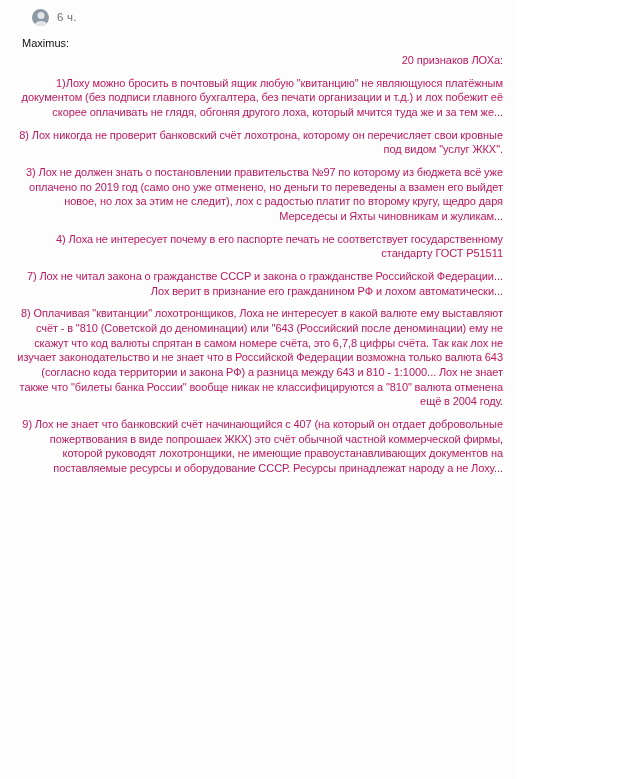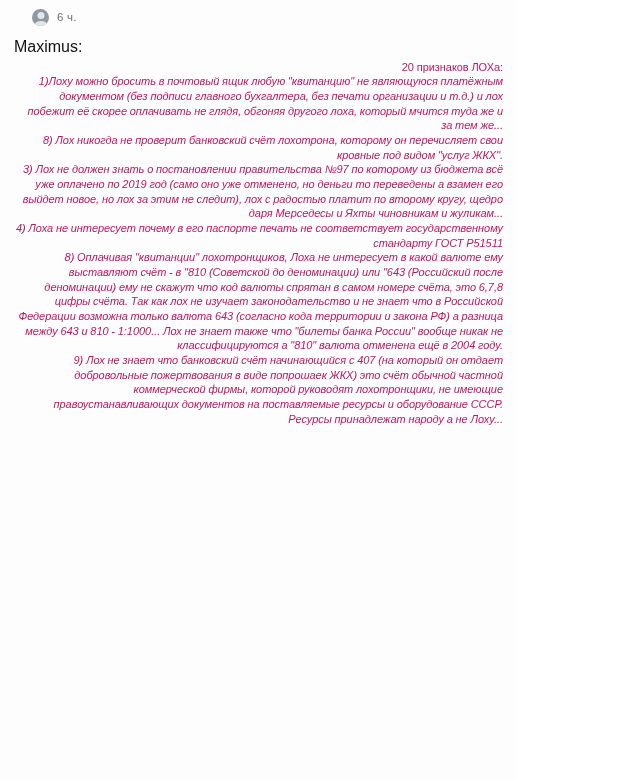--- a/index.html
+++ b/index.html
@@ -61,57 +61,57 @@
     border-radius: 50% 50% 0 0;
     background: #e3e7ea;
   }
   .timestamp {
     font-size: 11.5px;
     color: #6f6f6f;
     letter-spacing: 0.2px;
     white-space: nowrap;
   }
   .author {
-    font-size: 16px;
+    font-size: 11px;
     color: #111;
-    margin: 0 0 2px 0;
+    margin: 0 0 2px 8px;
     line-height: 1.35;
   }
   .post-body {
     font-size: 11px;
     line-height: 1.335;
     color: #be185d;
     letter-spacing: -0.05px;
     text-align: right;
     word-spacing: -0.2px;
   }
   .post-body p {
     margin: 0;
     padding: 0;
   }
   .post-body p + p {
-    margin-top: 0px;
-    font-style: italic;
+    margin-top: 8px;
   }
 </style>
 </head>
 <body>
 
 <div class="page">
 
   <div class="top-bar">
     <span class="avatar"></span>
     <span class="timestamp">6 ч.</span>
   </div>
 
   <div class="author">Maximus:</div>
 
   <div class="post-body">
     <p>20 признаков ЛОХа:</p>
     <p>1)Лоху можно бросить в почтовый ящик любую "квитанцию" не являющуюся платёжным документом (без подписи главного бухгалтера, без печати организации и т.д.) и лох побежит её скорее оплачивать не глядя, обгоняя другого лоха, который мчится туда же и за тем же...</p>
     <p>8) Лох никогда не проверит банковский счёт лохотрона, которому он перечисляет свои кровные под видом "услуг ЖКХ".</p>
     <p>3) Лох не должен знать о постановлении правительства №97 по которому из бюджета всё уже оплачено по 2019 год (само оно уже отменено, но деньги то переведены а взамен его выйдет новое, но лох за этим не следит), лох с радостью платит по второму кругу, щедро даря Мерседесы и Яхты чиновникам и жуликам...</p>
     <p>4) Лоха не интересует почему в его паспорте печать не соответствует государственному стандарту ГОСТ Р51511</p>
+    <p>7) Лох не читал закона о гражданстве СССР и закона о гражданстве Российской Федерации... Лох верит в признание его гражданином РФ и лохом автоматически...</p>
     <p>8) Оплачивая "квитанции" лохотронщиков, Лоха не интересует в какой валюте ему выставляют счёт - в "810 (Советской до деноминации) или "643 (Российский после деноминации) ему не скажут что код валюты спрятан в самом номере счёта, это 6,7,8 цифры счёта. Так как лох не изучает законодательство и не знает что в Российской Федерации возможна только валюта 643 (согласно кода территории и закона РФ) а разница между 643 и 810 - 1:1000... Лох не знает также что "билеты банка России" вообще никак не классифицируются а "810" валюта отменена ещё в 2004 году.</p>
     <p>9) Лох не знает что банковский счёт начинающийся с 407 (на который он отдает добровольные пожертвования в виде попрошаек ЖКХ) это счёт обычной частной коммерческой фирмы, которой руководят лохотронщики, не имеющие правоустанавливающих документов на поставляемые ресурсы и оборудование СССР. Ресурсы принадлежат народу а не Лоху...</p>
   </div>
 
 </div>
 
 </body></html>

